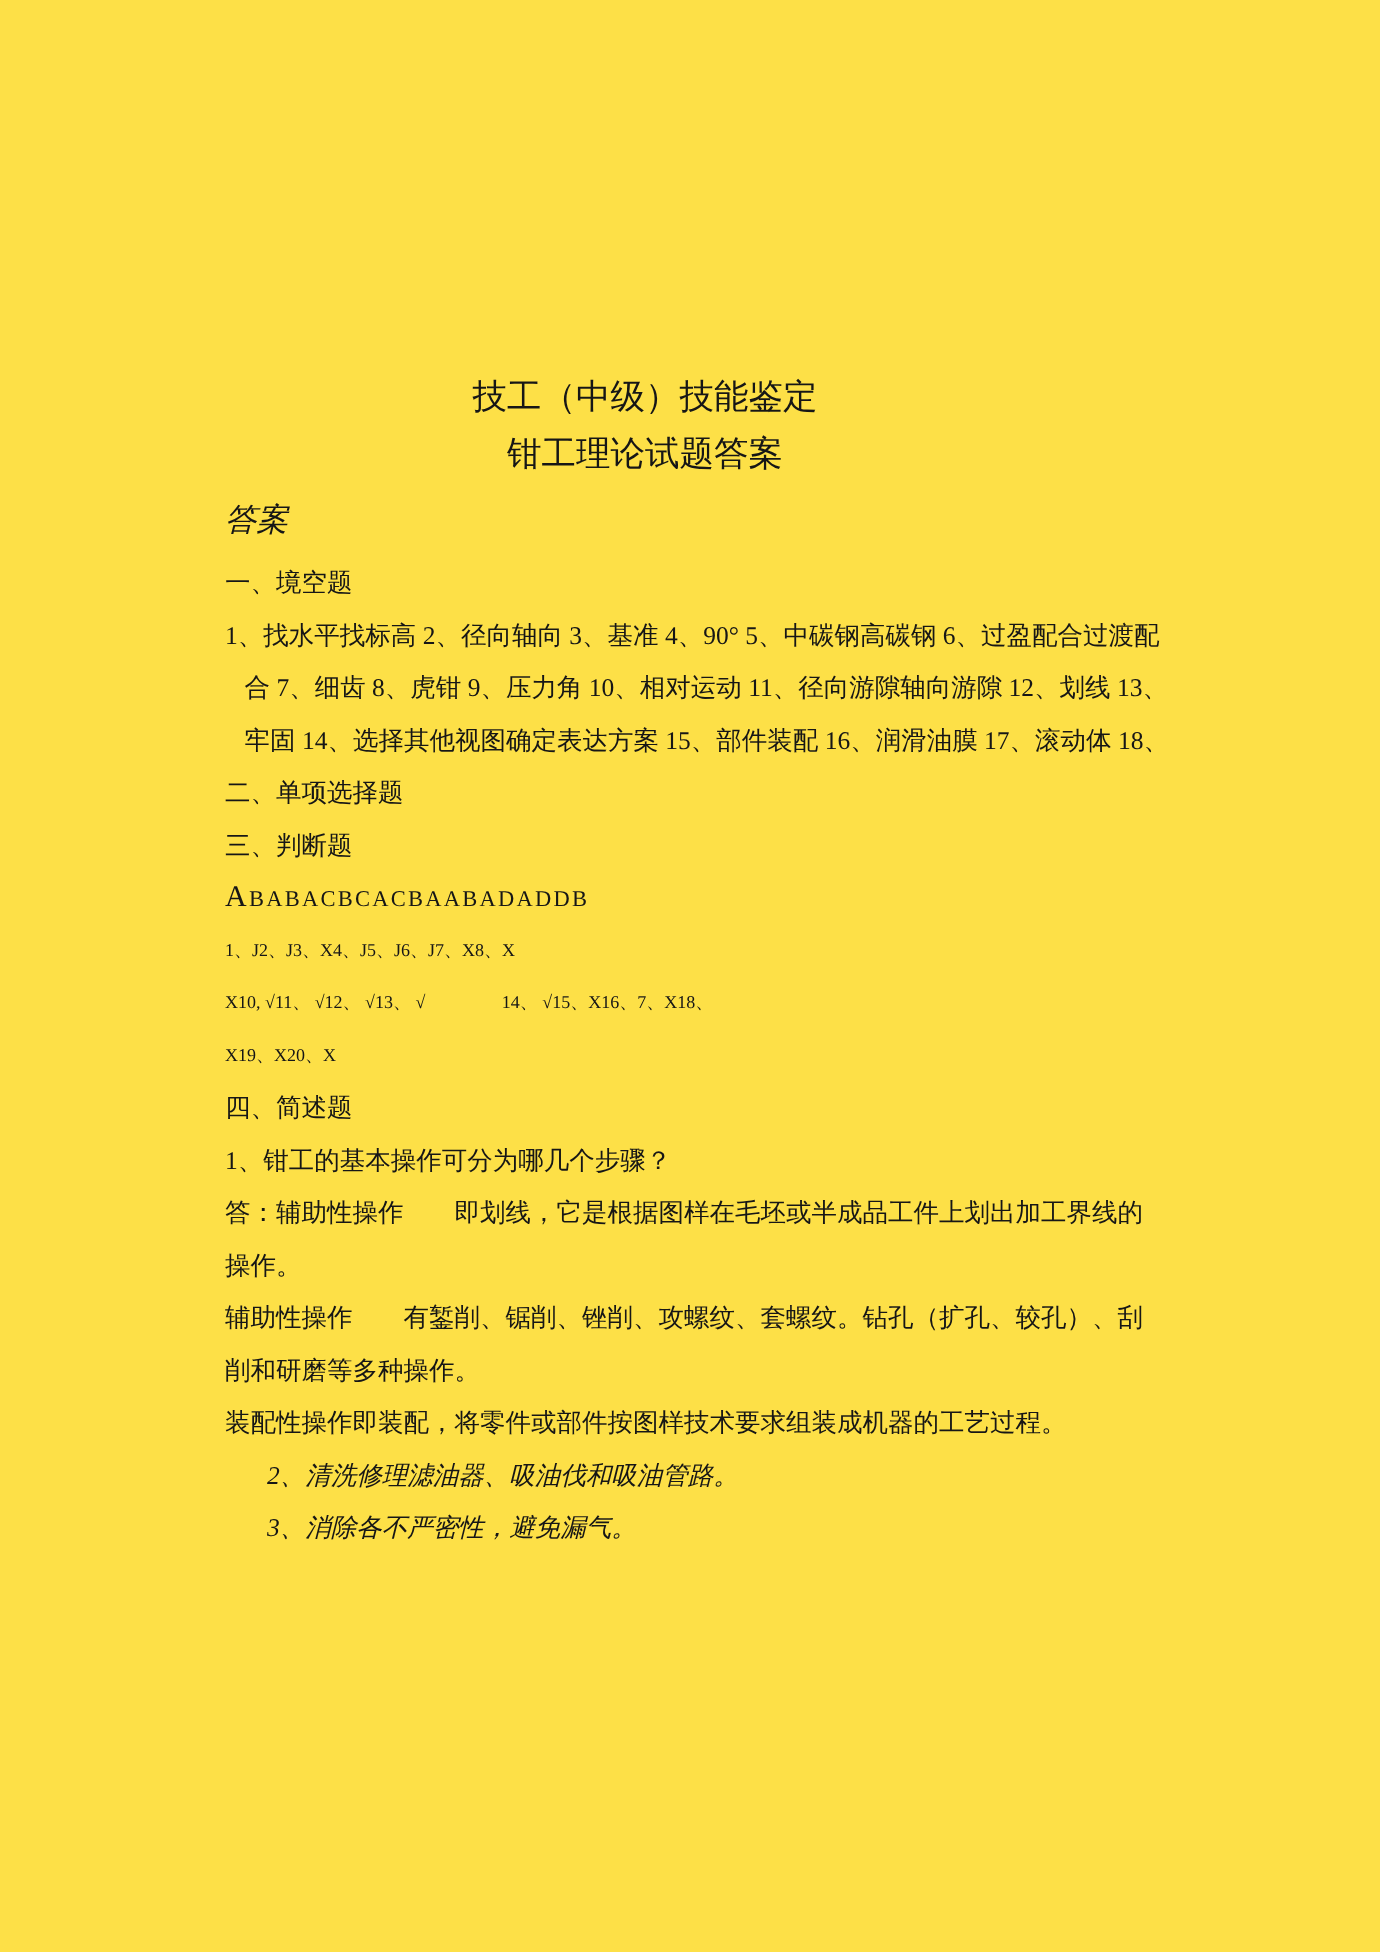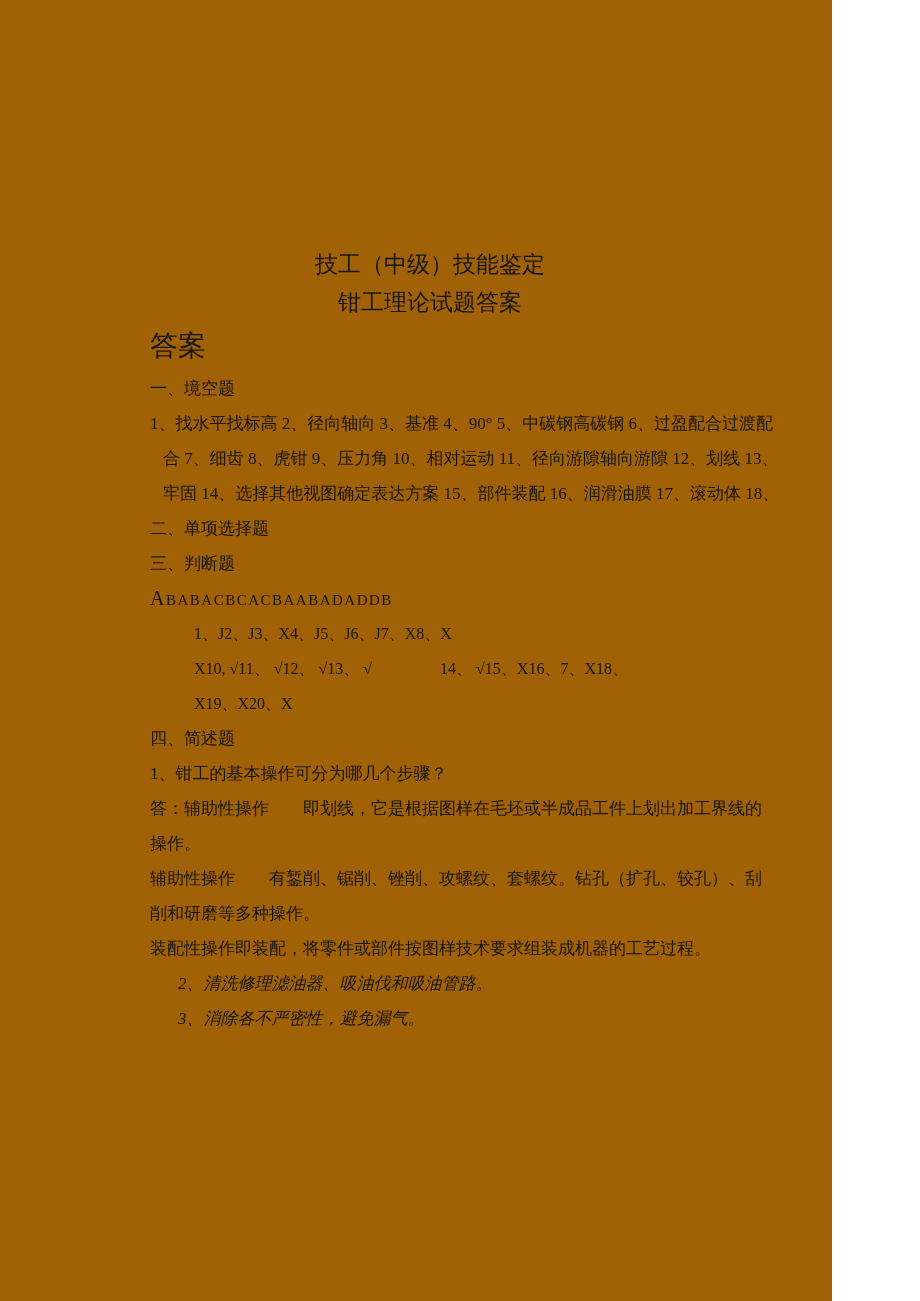--- a/index.html
+++ b/index.html
@@ -1,59 +1,60 @@
 <!DOCTYPE html>
 <html><head>
 <meta charset="utf-8">
 <style>
   html, body { margin: 0; padding: 0; background: #ffffff; }
   .page {
     position: relative;
-    width: 832px;
+    width: 920px;
     height: 1301px;
-    background: #a16207;
+    background: #fde047;
     font-family: "Liberation Serif", "DejaVu Serif", serif;
     color: #161616;
     overflow: hidden;
   }
   .content {
     position: absolute;
     left: 150px;
     top: 246px;
     width: 560px;
   }
   .title-line {
     font-size: 23px;
     font-weight: 400;
     text-align: center;
     margin: 0;
     line-height: 38px;
     white-space: pre;
   }
   .answers-heading {
-    font-size: 28px;
+    font-size: 21px;
     line-height: 40px;
     margin-top: 4px;
     white-space: pre;
+    font-style: italic;
   }
   .body-lines { margin-top: 5px; }
   .line {
     font-size: 17px;
     line-height: 35px;
     height: 35px;
     white-space: pre;
   }
   .line.hang   { padding-left: 13px; }
   .line.indent { padding-left: 28px; font-style: italic; }
   .line.letters {
     font-size: 15px;
     letter-spacing: 1.5px;
   }
   .line.letters::first-letter { font-size: 20px; letter-spacing: 1.5px; }
-  .line.latin { font-size: 16px; margin-left: 44px; }
+  .line.latin { font-size: 12px; }
 </style>
 </head>
 <body>
 
 <div class="page">
   <div class="content">
     <h1 class="title-line">技工（中级）技能鉴定</h1>
     <h1 class="title-line">钳工理论试题答案</h1>
     <div class="answers-heading">答案</div>
     <div class="body-lines" id="body-lines">

